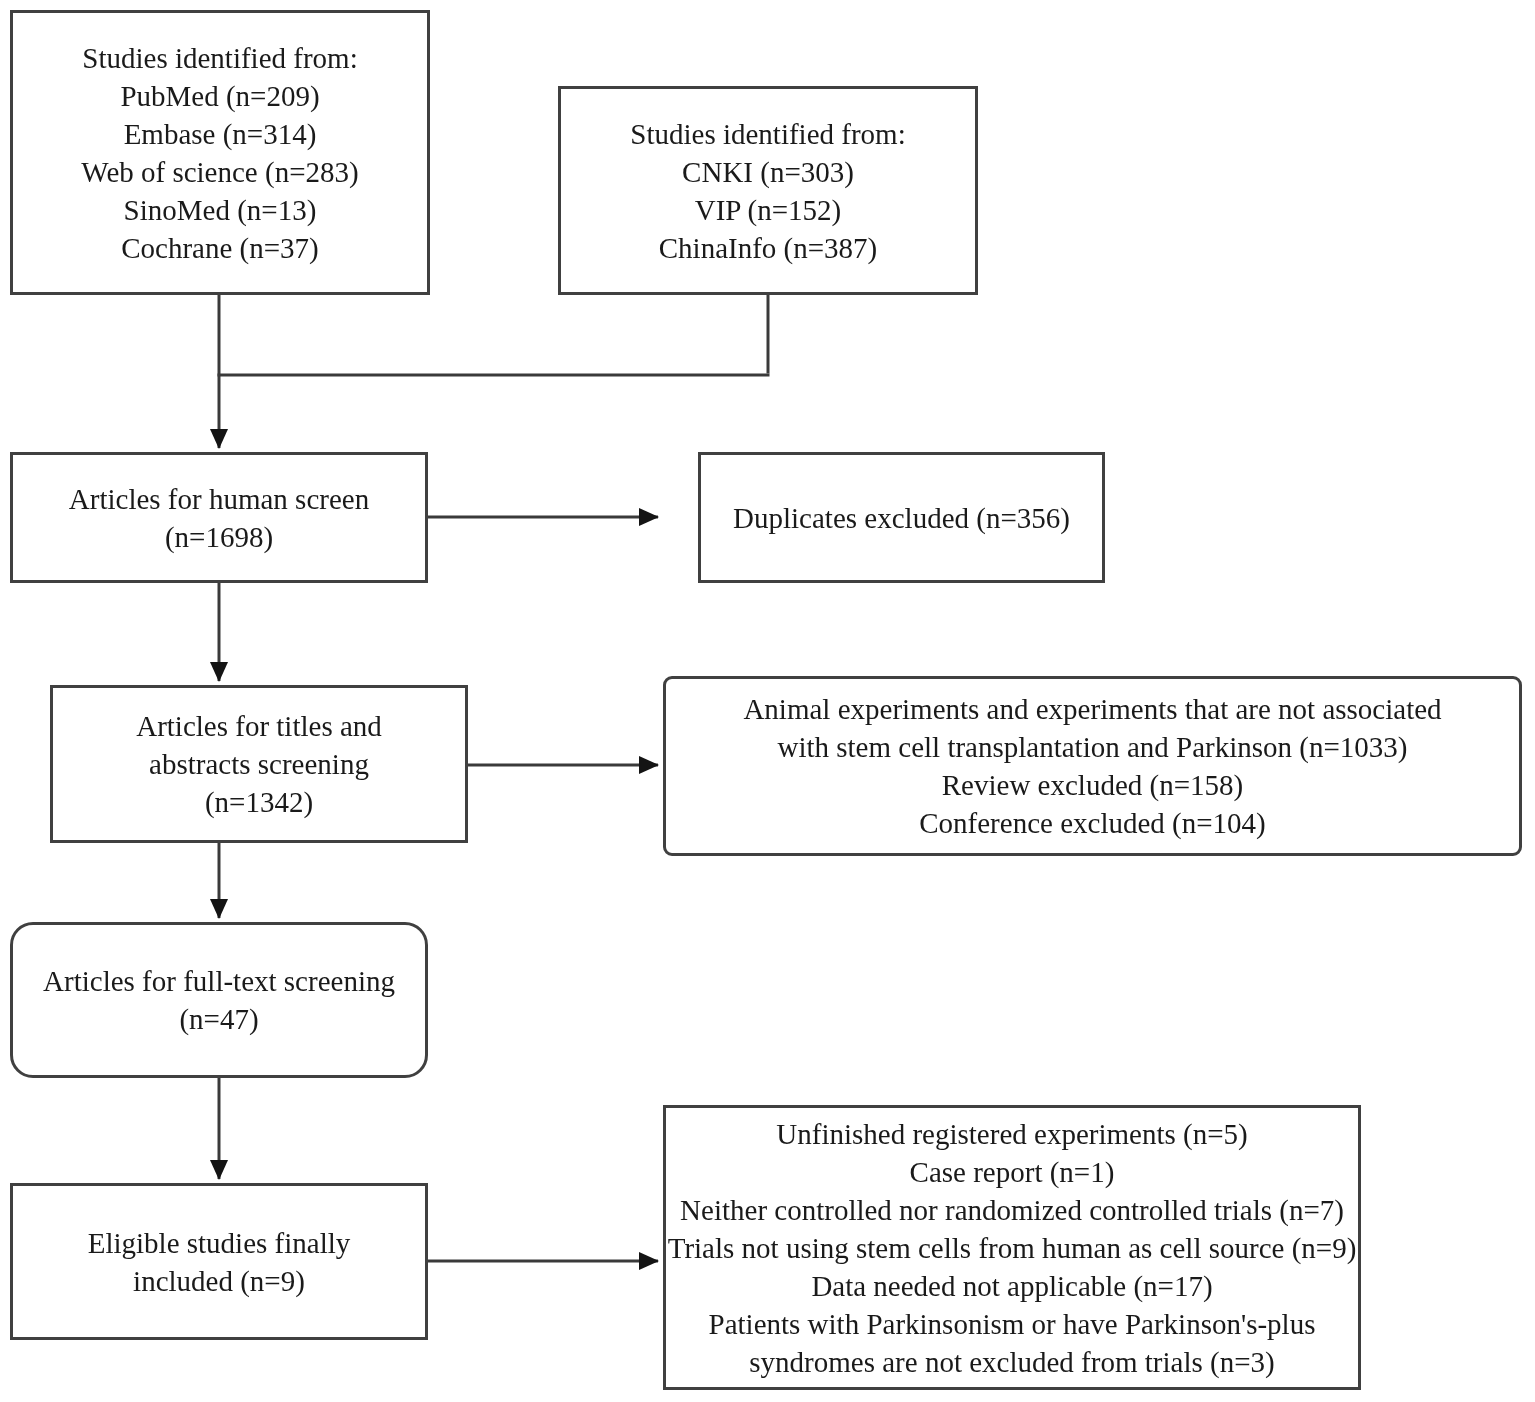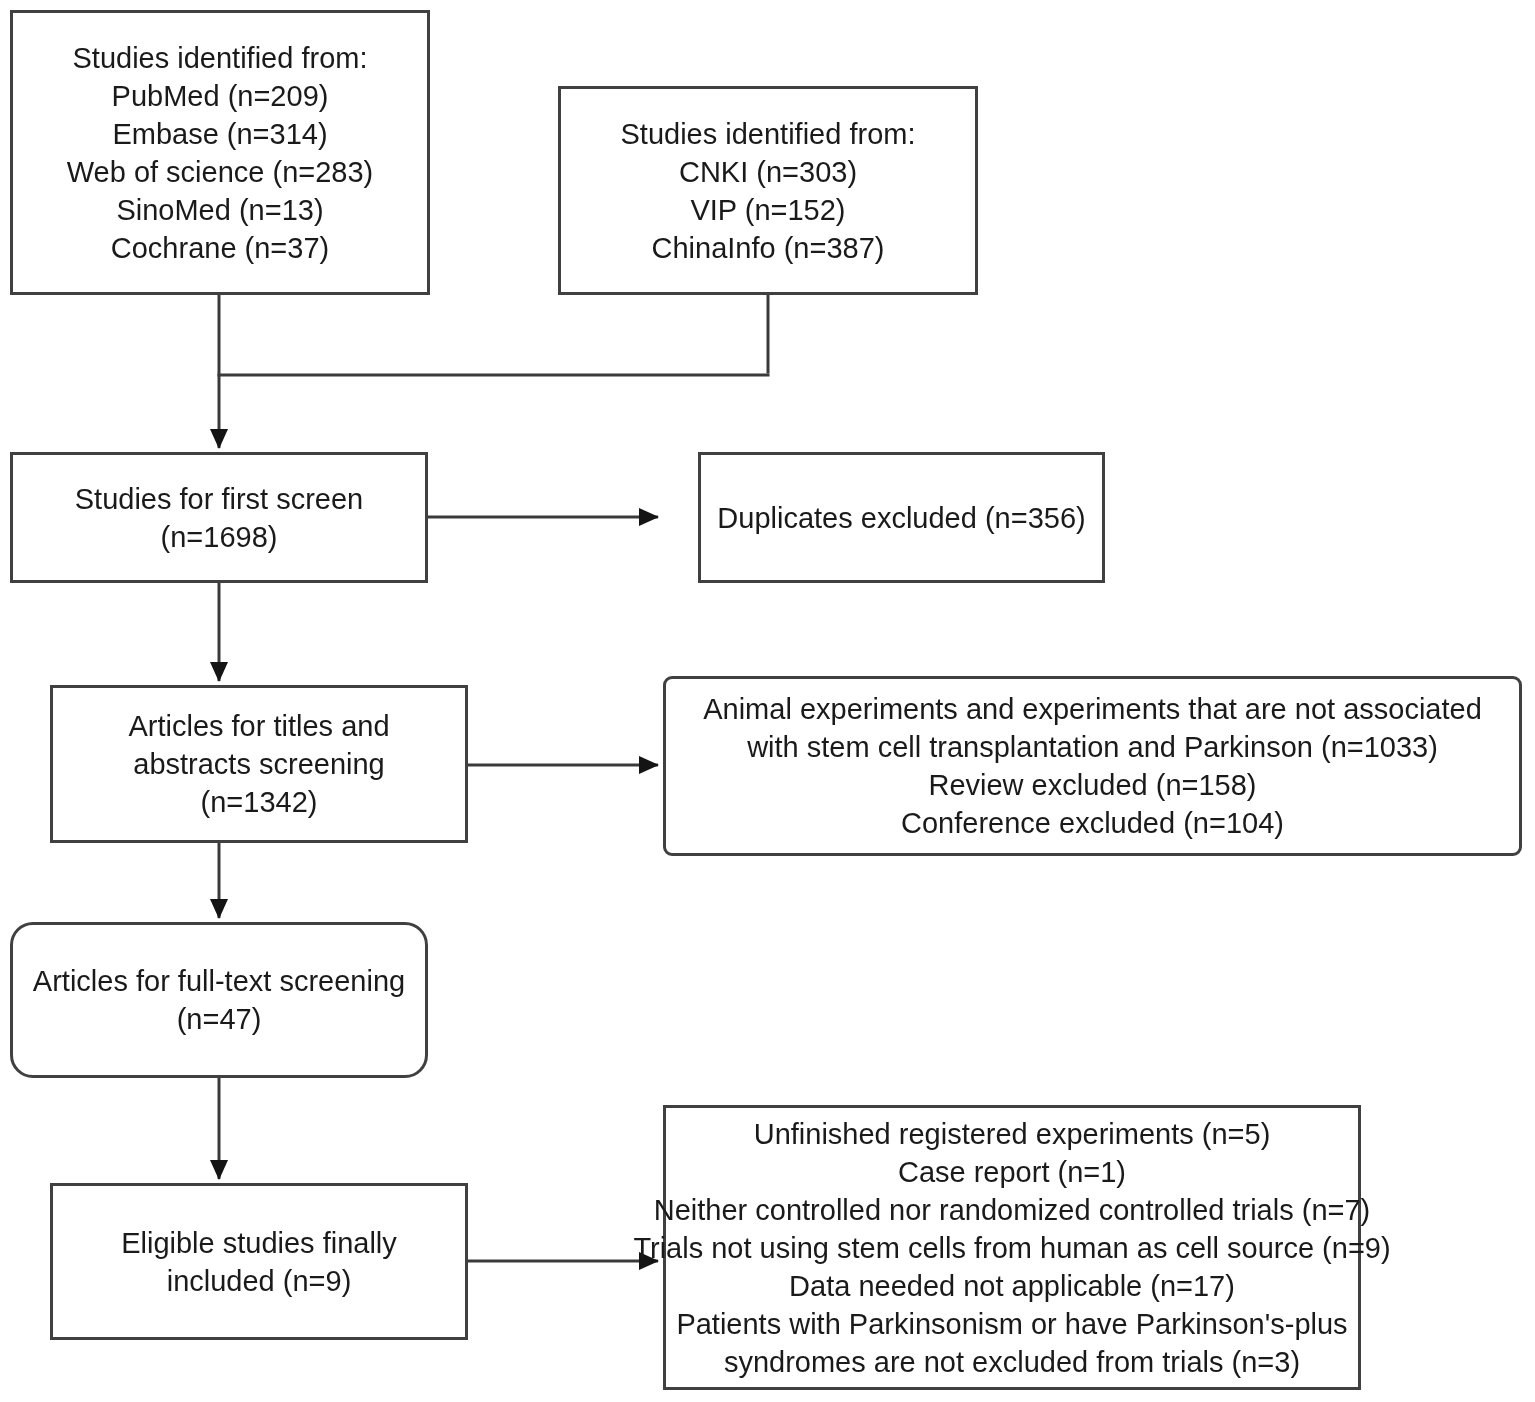--- a/index.html
+++ b/index.html
@@ -28,20 +28,21 @@
     justify-content:center;
     align-items:center;
     text-align:center;
     padding:4px 8px;
   }
   .box-line{
     font-size:29px;
     line-height:38px;
     white-space:nowrap;
     color:var(--text);
+    font-family:Liberation Serif, serif;
   }
   svg.connectors{
     position:absolute;left:0;top:0;
     width:1535px;height:1402px;
     pointer-events:none;
   }
   svg.connectors line{
     stroke:var(--connector);
     stroke-width:3;
   }
@@ -78,21 +79,21 @@
   </div>
 
   <div class="box" style="left:558px; top:86px; width:420px; height:209px;">
     <div class="box-line">Studies identified from:</div>
     <div class="box-line">CNKI (n=303)</div>
     <div class="box-line">VIP (n=152)</div>
     <div class="box-line">ChinaInfo (n=387)</div>
   </div>
 
   <div class="box" style="left:10px; top:452px; width:418px; height:131px;">
-    <div class="box-line">Studies for first screen</div>
+    <div class="box-line">Articles for human screen</div>
     <div class="box-line">(n=1698)</div>
   </div>
 
   <div class="box" style="left:698px; top:452px; width:407px; height:131px;">
     <div class="box-line">Duplicates excluded (n=356)</div>
   </div>
 
   <div class="box" style="left:10px; top:685px; width:418px; height:158px;margin-left:40px;">
     <div class="box-line">Articles for titles and</div>
     <div class="box-line">abstracts screening</div>
@@ -104,21 +105,21 @@
     <div class="box-line">with stem cell transplantation and Parkinson (n=1033)</div>
     <div class="box-line">Review excluded (n=158)</div>
     <div class="box-line">Conference excluded (n=104)</div>
   </div>
 
   <div class="box" style="left:10px; top:922px; width:418px; height:156px;border-radius:23px;">
     <div class="box-line">Articles for full-text screening</div>
     <div class="box-line">(n=47)</div>
   </div>
 
-  <div class="box" style="left:10px; top:1183px; width:418px; height:157px;margin-left:40px;">
+  <div class="box" style="left:10px; top:1183px; width:418px; height:157px;">
     <div class="box-line">Eligible studies finally</div>
     <div class="box-line">included (n=9)</div>
   </div>
 
   <div class="box" style="left:663px; top:1105px; width:698px; height:285px;">
     <div class="box-line">Unfinished registered experiments (n=5)</div>
     <div class="box-line">Case report (n=1)</div>
     <div class="box-line">Neither controlled nor randomized controlled trials (n=7)</div>
     <div class="box-line">Trials not using stem cells from human as cell source (n=9)</div>
     <div class="box-line">Data needed not applicable (n=17)</div>

